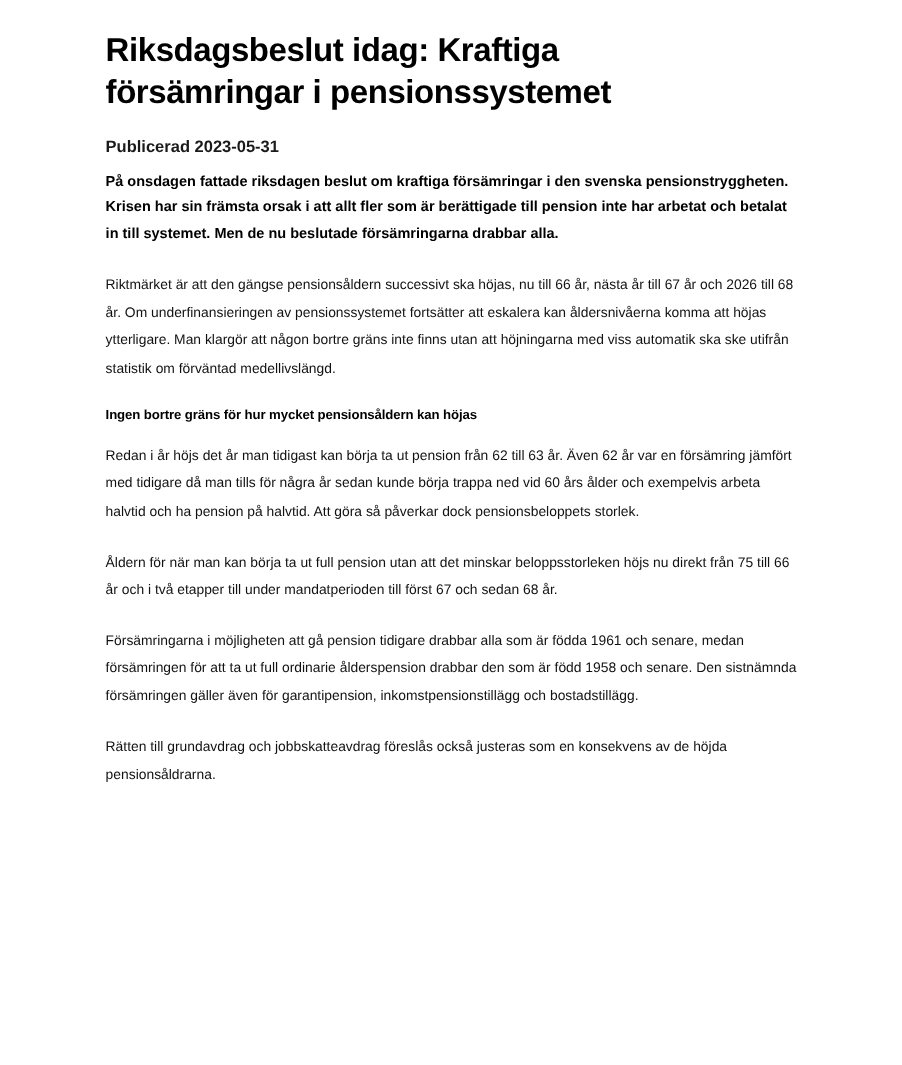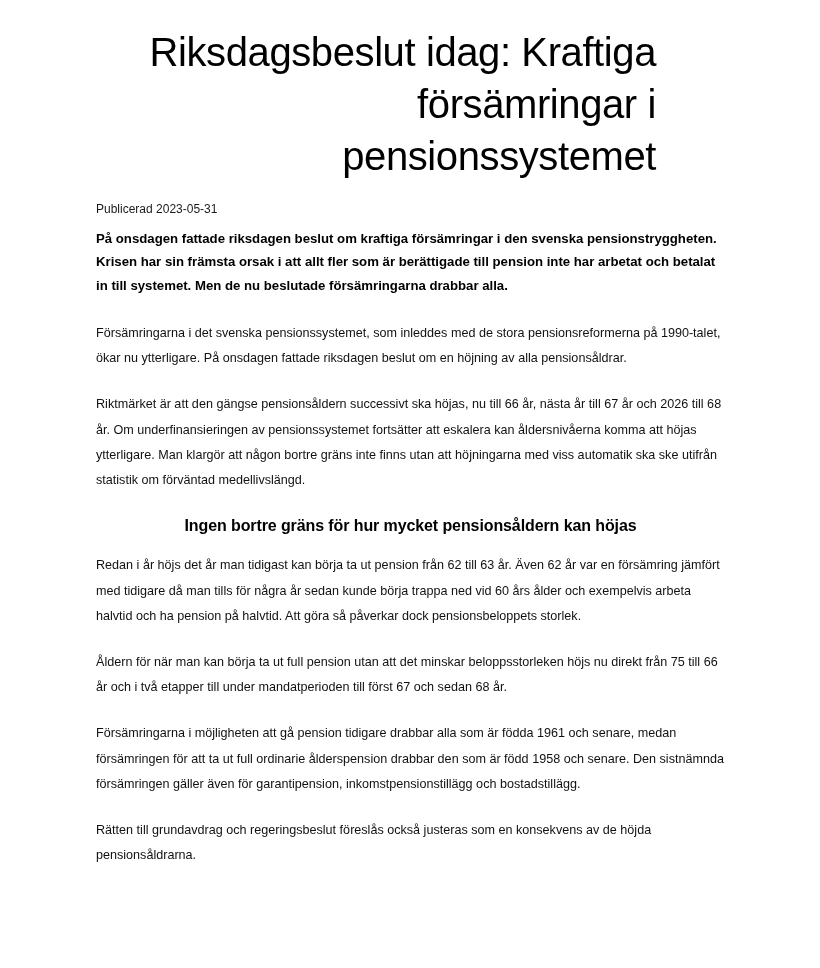--- a/index.html
+++ b/index.html
@@ -16,79 +16,76 @@
     -webkit-font-smoothing: antialiased;
   }
   .page {
     box-sizing: border-box;
     width: 820px;
     min-height: 968px;
     padding: 26px 95px 0 96px;
     background: #ffffff;
   }
   .article-headline {
-    font-size: 40px;
+    font-size: 30px;
     line-height: 1.30;
-    font-weight: normal;
+    font-weight: bold;
     letter-spacing: -0.4px;
     margin: 0 0 20px 0;
     color: #000000;
     max-width: 560px;
-    text-align: right;
   }
   .published {
-    font-size: 12px;
+    font-size: 15px;
     line-height: 1.3;
     color: #1a1a1a;
     margin: 0 0 9px 0;
-    font-weight: normal;
+    font-weight: bold;
   }
   .lead {
     font-size: 13.2px;
     line-height: 1.78;
     font-weight: bold;
     color: #000000;
     margin: 0 0 24px 0;
   }
   .para {
     font-size: 12.6px;
     line-height: 2.00;
     color: #111111;
     margin: 0 0 21px 0;
   }
   .subheading {
-    font-size: 16px;
+    font-size: 12px;
     line-height: 1.45;
     font-weight: bold;
     color: #000000;
     margin: 4px 0 16px 0;
     letter-spacing: -0.1px;
-    text-align: center;
   }
 </style>
 </head>
 <body>
 
 <div class="page">
 
   <h1 class="article-headline">Riksdagsbeslut idag: Kraftiga försämringar i pensionssystemet</h1>
 
   <div class="published">Publicerad 2023-05-31</div>
 
   <p class="lead">På onsdagen fattade riksdagen beslut om kraftiga försämringar i den svenska pensionstryggheten. Krisen har sin främsta orsak i att allt fler som är berättigade till pension inte har arbetat och betalat in till systemet. Men de nu beslutade försämringarna drabbar alla.</p>
 
-  <p class="para">Försämringarna i det svenska pensionssystemet, som inleddes med de stora pensionsreformerna på 1990-talet, ökar nu ytterligare. På onsdagen fattade riksdagen beslut om en höjning av alla pensionsåldrar.</p>
 
   <p class="para">Riktmärket är att den gängse pensionsåldern successivt ska höjas, nu till 66 år, nästa år till 67 år och 2026 till 68 år. Om underfinansieringen av pensionssystemet fortsätter att eskalera kan åldersnivåerna komma att höjas ytterligare. Man klargör att någon bortre gräns inte finns utan att höjningarna med viss automatik ska ske utifrån statistik om förväntad medellivslängd.</p>
 
   <h2 class="subheading">Ingen bortre gräns för hur mycket pensionsåldern kan höjas</h2>
 
 
   <p class="para">Redan i år höjs det år man tidigast kan börja ta ut pension från 62 till 63 år. Även 62 år var en försämring jämfört med tidigare då man tills för några år sedan kunde börja trappa ned vid 60 års ålder och exempelvis arbeta halvtid och ha pension på halvtid. Att göra så påverkar dock pensionsbeloppets storlek.</p>
 
   <p class="para">Åldern för när man kan börja ta ut full pension utan att det minskar beloppsstorleken höjs nu direkt från 75 till 66 år och i två etapper till under mandatperioden till först 67 och sedan 68 år.</p>
 
   <p class="para">Försämringarna i möjligheten att gå pension tidigare drabbar alla som är födda 1961 och senare, medan försämringen för att ta ut full ordinarie ålderspension drabbar den som är född 1958 och senare. Den sistnämnda försämringen gäller även för garantipension, inkomstpensionstillägg och bostadstillägg.</p>
 
-  <p class="para">Rätten till grundavdrag och regeringsbeslut föreslås också justeras som en konsekvens av de höjda pensionsåldrarna.</p>
+  <p class="para">Rätten till grundavdrag och jobbskatteavdrag föreslås också justeras som en konsekvens av de höjda pensionsåldrarna.</p>
 
 
 </div>
 
 </body></html>

